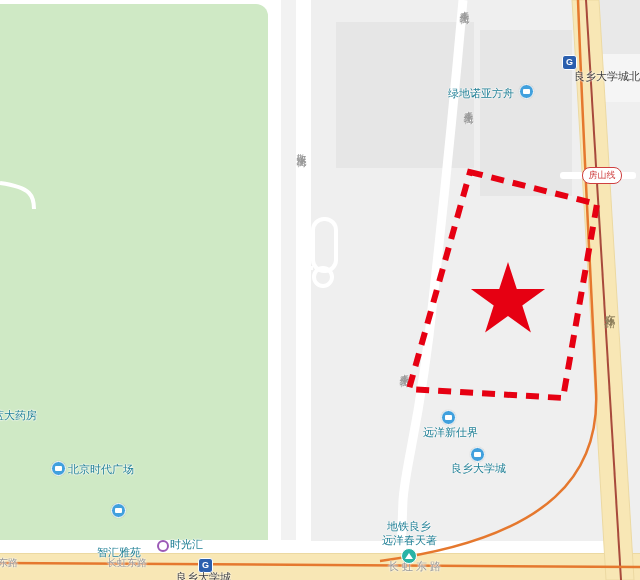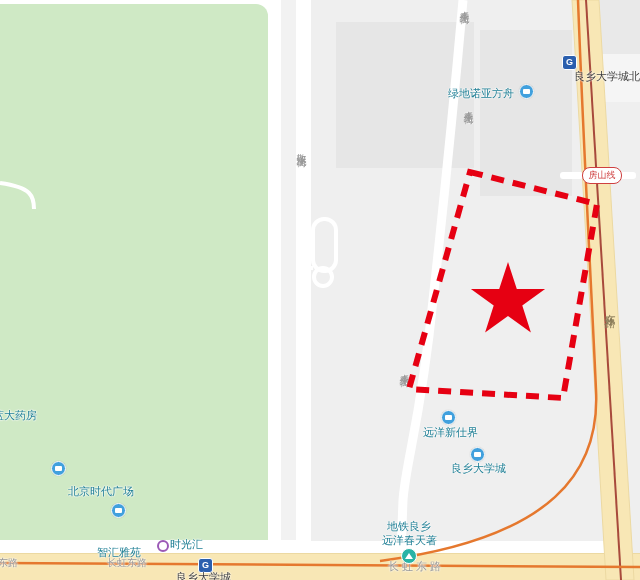--- a/index.html
+++ b/index.html
@@ -94,21 +94,21 @@
 <div class="subway-icon" style="left:562px;top:55px;">G</div>
 <div class="station-label" style="left:574px;top:69px;text-align:center;">良乡大学城北</div>
 <div class="subway-icon" style="left:198px;top:558px;">G</div>
 <div class="station-label" style="left:176px;top:570px;">良乡大学城</div>
 <div class="poi-label" style="left:387px;top:519px;text-align:right;">地铁良乡</div>
 <div class="poi-label" style="left:382px;top:533px;">远洋春天著</div>
 <div class="exit-icon" style="left:401px;top:548px;"></div>
 
 <div class="poi-label" style="left:-7px;top:408px;">蓝大药房</div>
 <div class="poi-icon" style="left:51px;top:461px;"></div>
-<div class="poi-label" style="left:68px;top:484px;">北京时代广场</div>
+<div class="poi-label" style="left:68px;top:462px;">北京时代广场</div>
 <div class="poi-icon" style="left:111px;top:503px;"></div>
 <div class="poi-label" style="left:97px;top:545px;">智汇雅苑</div>
 <div class="shiguang-icon" style="left:157px;top:540px;"></div>
 <div class="poi-label" style="left:170px;top:537px;">时光汇</div>
 <div class="poi-label" style="left:448px;top:86px;">绿地诺亚方舟</div>
 <div class="poi-icon" style="left:519px;top:84px;"></div>
 <div class="poi-icon" style="left:441px;top:410px;"></div>
 <div class="poi-label" style="left:423px;top:425px;">远洋新仕界</div>
 <div class="poi-icon" style="left:470px;top:447px;"></div>
 <div class="poi-label" style="left:451px;top:461px;">良乡大学城</div>

